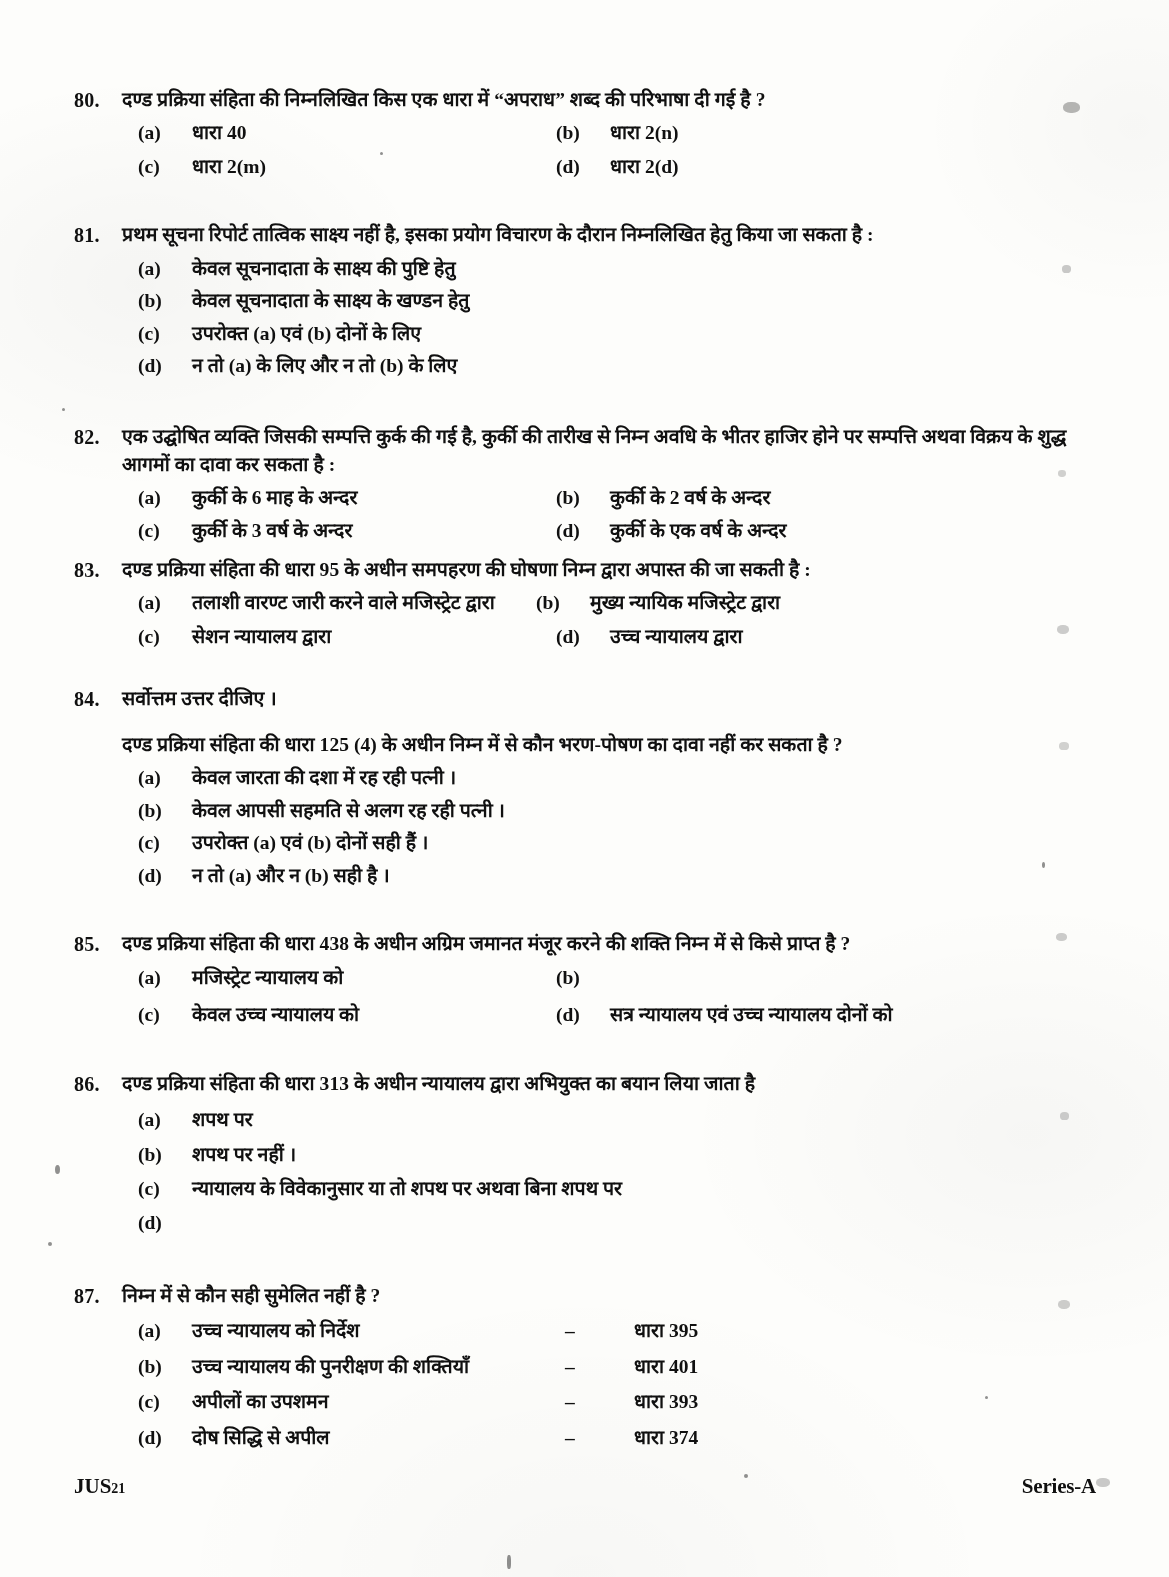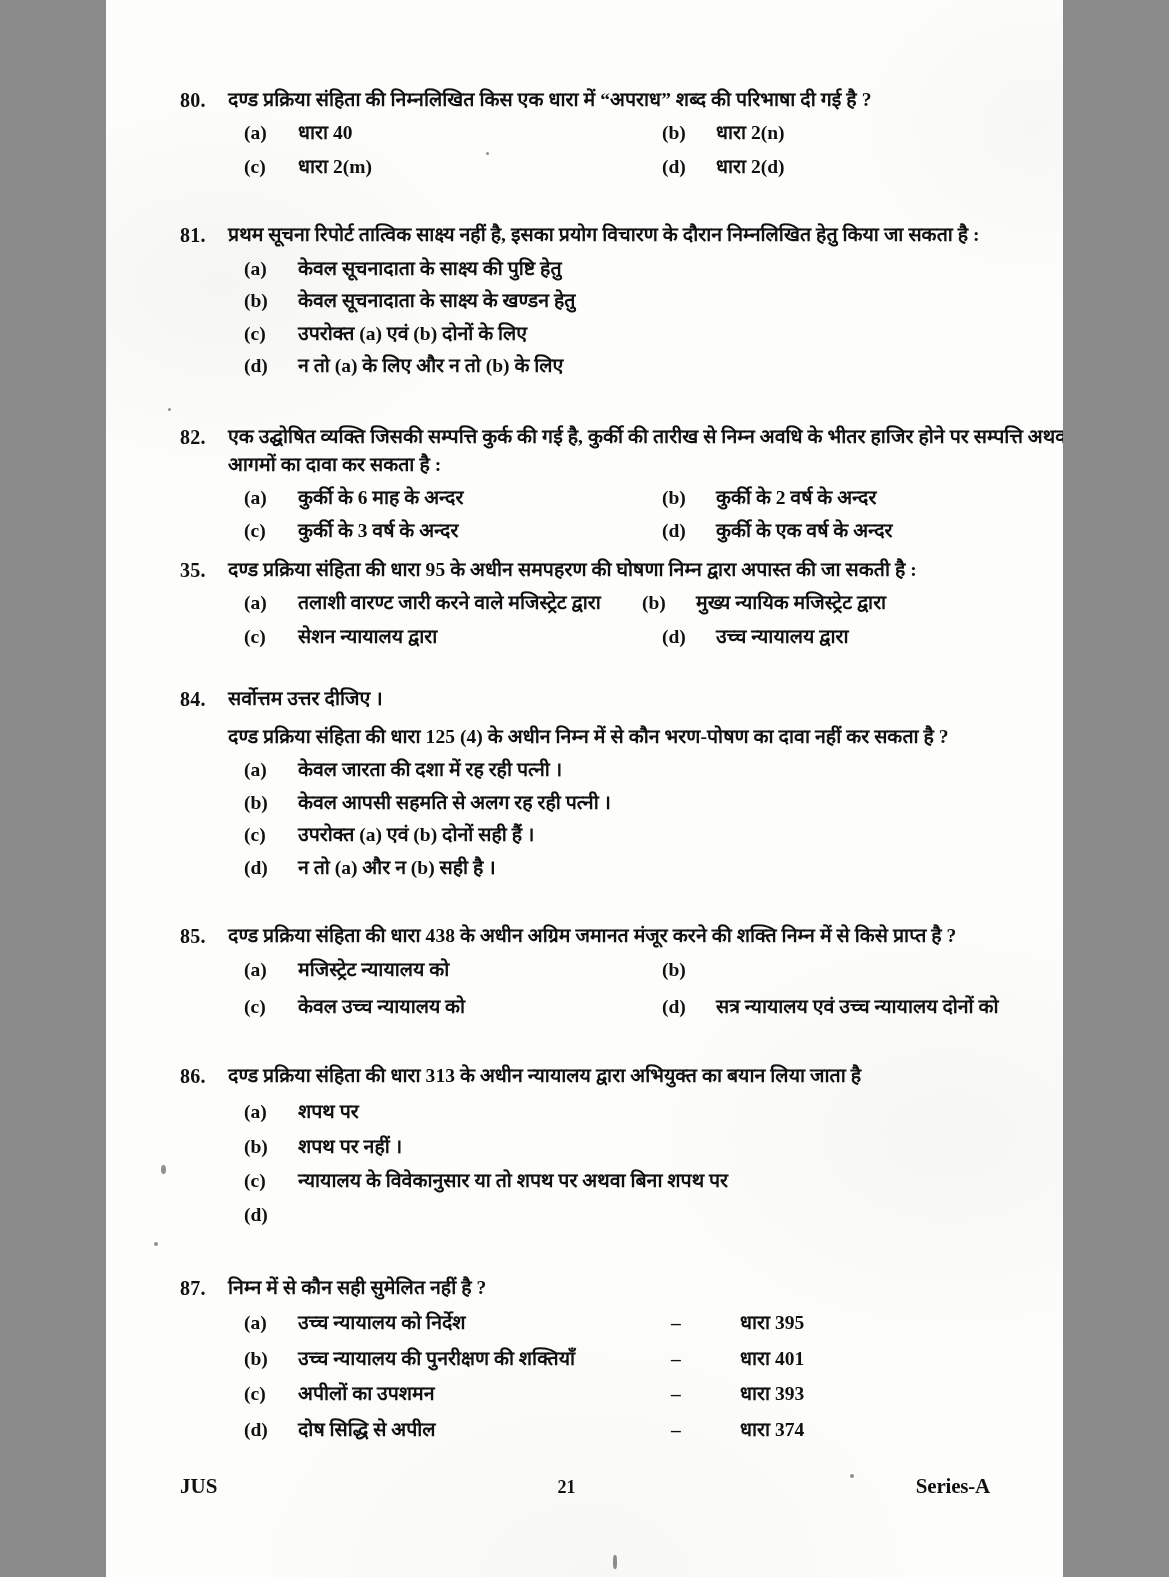--- a/index.html
+++ b/index.html
@@ -3,21 +3,21 @@
 <meta charset="utf-8">
 <title>JUS Series-A Page 21</title>
 <style>
   html, body {
     margin: 0;
     padding: 0;
     background: #8a8a8a;
   }
   .page {
     position: relative;
-    width: 957px;
+    width: 1169px;
     height: 1577px;
     margin: 0 auto;
     background: #fdfdfb;
     overflow: hidden;
     font-family: "Liberation Serif", "DejaVu Serif", serif;
     color: #101010;
     
     background-image:
       radial-gradient(ellipse 420px 300px at 12% 18%, rgba(0,0,0,0.030), rgba(0,0,0,0) 70%),
       radial-gradient(ellipse 500px 340px at 88% 72%, rgba(0,0,0,0.028), rgba(0,0,0,0) 70%),
@@ -57,21 +57,21 @@
     letter-spacing: 0.2px;
   }
   .q-text {
     flex: 1 1 auto;
     font-size: 19.5px;
     line-height: 1.44;
     font-weight: 600;
     letter-spacing: 0.05px;
   }
   .q-text.sub {
-    margin-top: 10px;
+    margin-top: 18px;
   }
 
   
   .opts {
     margin-top: 5px;
   }
   .opts.two-col {
     display: grid;
     grid-template-columns: 452px 1fr;
     row-gap: 5px;
@@ -124,22 +124,21 @@
     right: 73px;
     top: 1474px;
     display: flex;
     align-items: baseline;
     font-weight: bold;
     font-size: 21px;
   }
   .footer .f-left { flex: 0 0 auto; }
   .footer .f-center {
     flex: 1 1 auto;
-    text-align: center;
-    font-size: 18px;
+    font-size: 14px;
   }
   .footer .f-right { flex: 0 0 auto; letter-spacing: -0.2px; }
 
   
   .speck {
     position: absolute;
     background: rgba(25,25,25,0.48);
     border-radius: 50%;
     pointer-events: none;
   }
@@ -246,21 +245,21 @@
         </div>
         <div class="opt rcol">
           <span class="opt-tag">(d)</span>
           <span class="opt-body">कुर्की के एक वर्ष के अन्दर</span>
         </div>
       </div>
     </div>
 
     <div class="q" style="margin-bottom:16px;">
       <div class="q-head">
-        <div class="q-num">35.</div>
+        <div class="q-num">83.</div>
         <div class="q-text">दण्ड प्रक्रिया संहिता की धारा 95 के अधीन समपहरण की घोषणा निम्न द्वारा अपास्त की जा सकती है :</div>
       </div>
       <div class="opts two-col" style="grid-template-columns: 452px 1fr;">
         <div class="opt">
           <span class="opt-tag">(a)</span>
           <span class="opt-body">तलाशी वारण्ट जारी करने वाले मजिस्ट्रेट द्वारा</span>
         </div>
         <div class="opt rcol" style="padding-left:10px;">
           <span class="opt-tag">(b)</span>
           <span class="opt-body">मुख्य न्यायिक मजिस्ट्रेट द्वारा</span>

